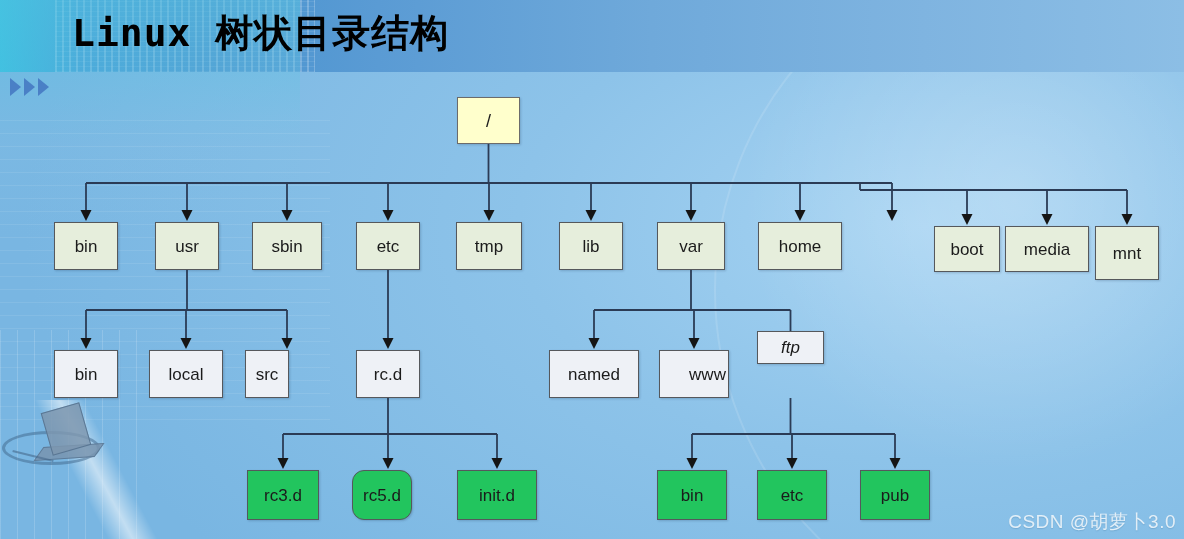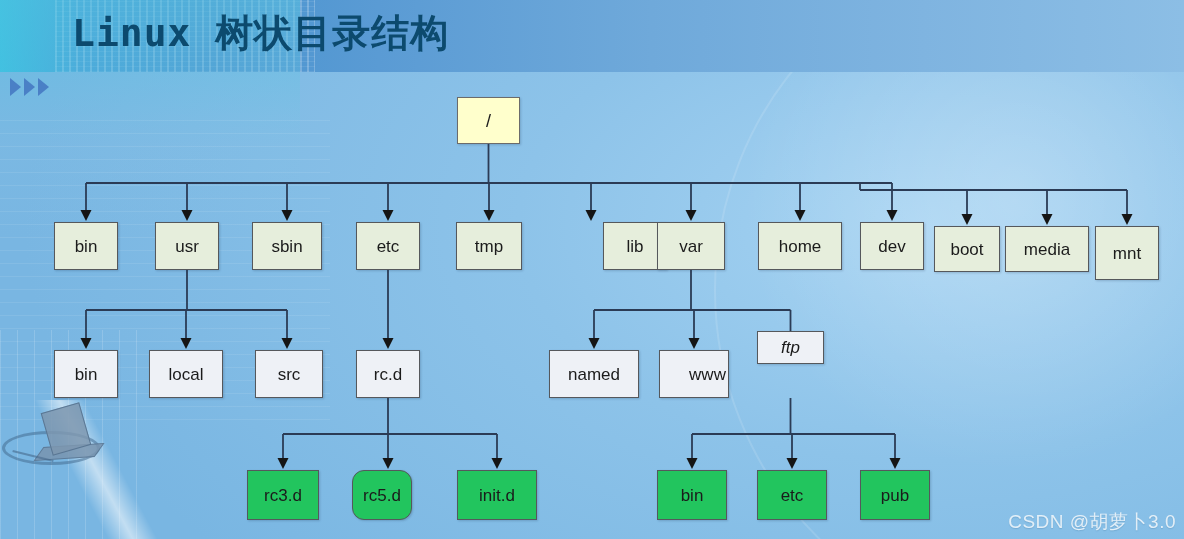--- a/index.html
+++ b/index.html
@@ -84,21 +84,21 @@
     background:rgba(70,105,140,.6); transform:rotate(14deg);
   }
 
   
   #title{
     position:absolute; left:72px; top:8px;
     font-family:"DejaVu Sans Mono", monospace;
     font-weight:bold;
     font-size:38px;
     letter-spacing:1px;
-    color:#0c4a6e;
+    color:#000000;
     white-space:nowrap;
     z-index:6;
   }
 
   
   #diagram{ position:absolute; inset:0; z-index:4; }
   #wires{ position:absolute; left:0; top:0; width:1184px; height:539px; }
 
   .node{
     position:absolute;
@@ -228,48 +228,45 @@
     </div>
     <div class="node lvl1" style="left: 252px; top: 222px; width: 70px; height: 48px;">
       <span>sbin</span>
     </div>
     <div class="node lvl1" style="left: 356px; top: 222px; width: 64px; height: 48px;">
       <span>etc</span>
     </div>
     <div class="node lvl1" style="left: 456px; top: 222px; width: 66px; height: 48px; justify-content: center;">
       <span>tmp</span>
     </div>
-    <div class="node lvl1" style="left: 559px; top: 222px; width: 64px; height: 48px; margin-left: 44px;">
+    <div class="node lvl1" style="left: 559px; top: 222px; width: 64px; height: 48px;">
       <span>lib</span>
     </div>
     <div class="node lvl1" style="left: 657px; top: 222px; width: 68px; height: 48px;">
       <span>var</span>
     </div>
     <div class="node lvl1" style="left: 758px; top: 222px; width: 84px; height: 48px;">
       <span>home</span>
     </div>
-    <div class="node lvl1" style="left: 860px; top: 222px; width: 64px; height: 48px;">
-      <span>dev</span>
-    </div>
     <div class="node lvl1" style="left: 934px; top: 226px; width: 66px; height: 46px;">
       <span>boot</span>
     </div>
     <div class="node lvl1" style="left: 1005px; top: 226px; width: 84px; height: 46px;">
       <span>media</span>
     </div>
     <div class="node lvl1" style="left: 1095px; top: 226px; width: 64px; height: 54px;">
       <span>mnt</span>
     </div>
     <div class="node lvl2" style="left: 54px; top: 350px; width: 64px; height: 48px;">
       <span>bin</span>
     </div>
     <div class="node lvl2" style="left: 149px; top: 350px; width: 74px; height: 48px;">
       <span>local</span>
     </div>
-    <div class="node lvl2" style="left: 255px; top: 350px; width: 68px; height: 48px;">
+    <div class="node lvl2" style="left: 245px; top: 350px; width: 44px; height: 48px;">
       <span>src</span>
     </div>
     <div class="node lvl2" style="left: 549px; top: 350px; width: 90px; height: 48px;">
       <span>named</span>
     </div>
     <div class="node lvl2" style="left: 356px; top: 350px; width: 64px; height: 48px;">
       <span>rc.d</span>
     </div>
     <div class="node lvl2" style="left: 659px; top: 350px; width: 70px; height: 48px; padding-left: 27px;">
       <span>www</span>

